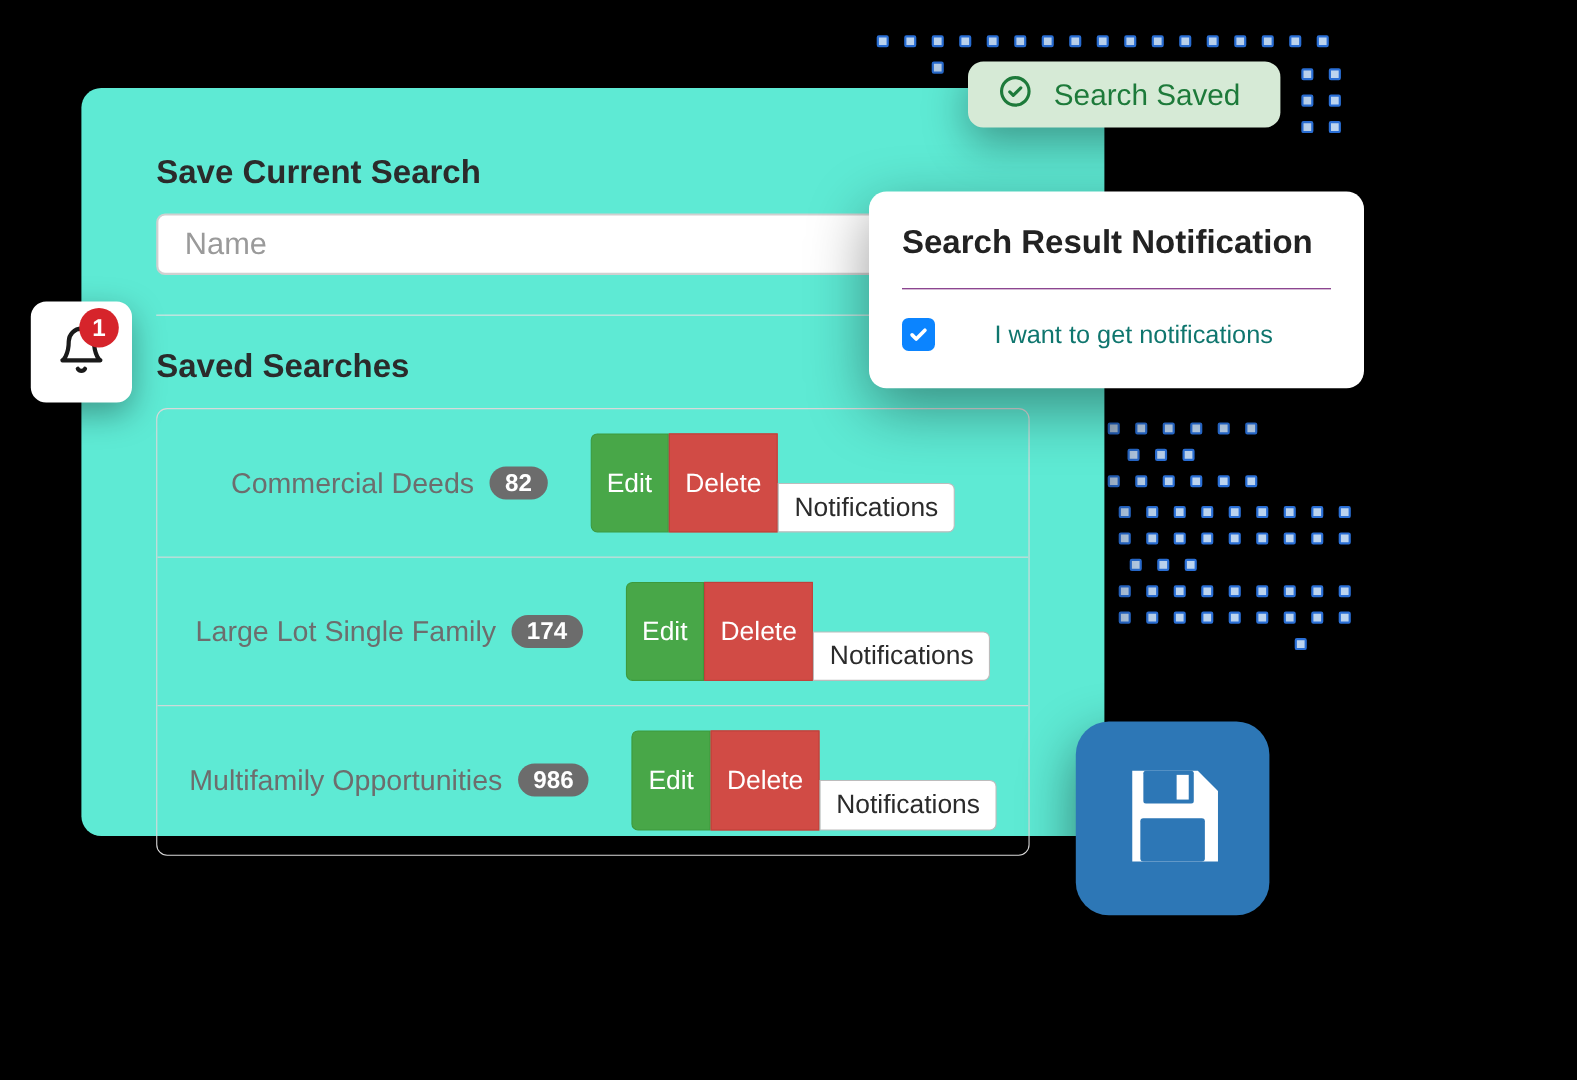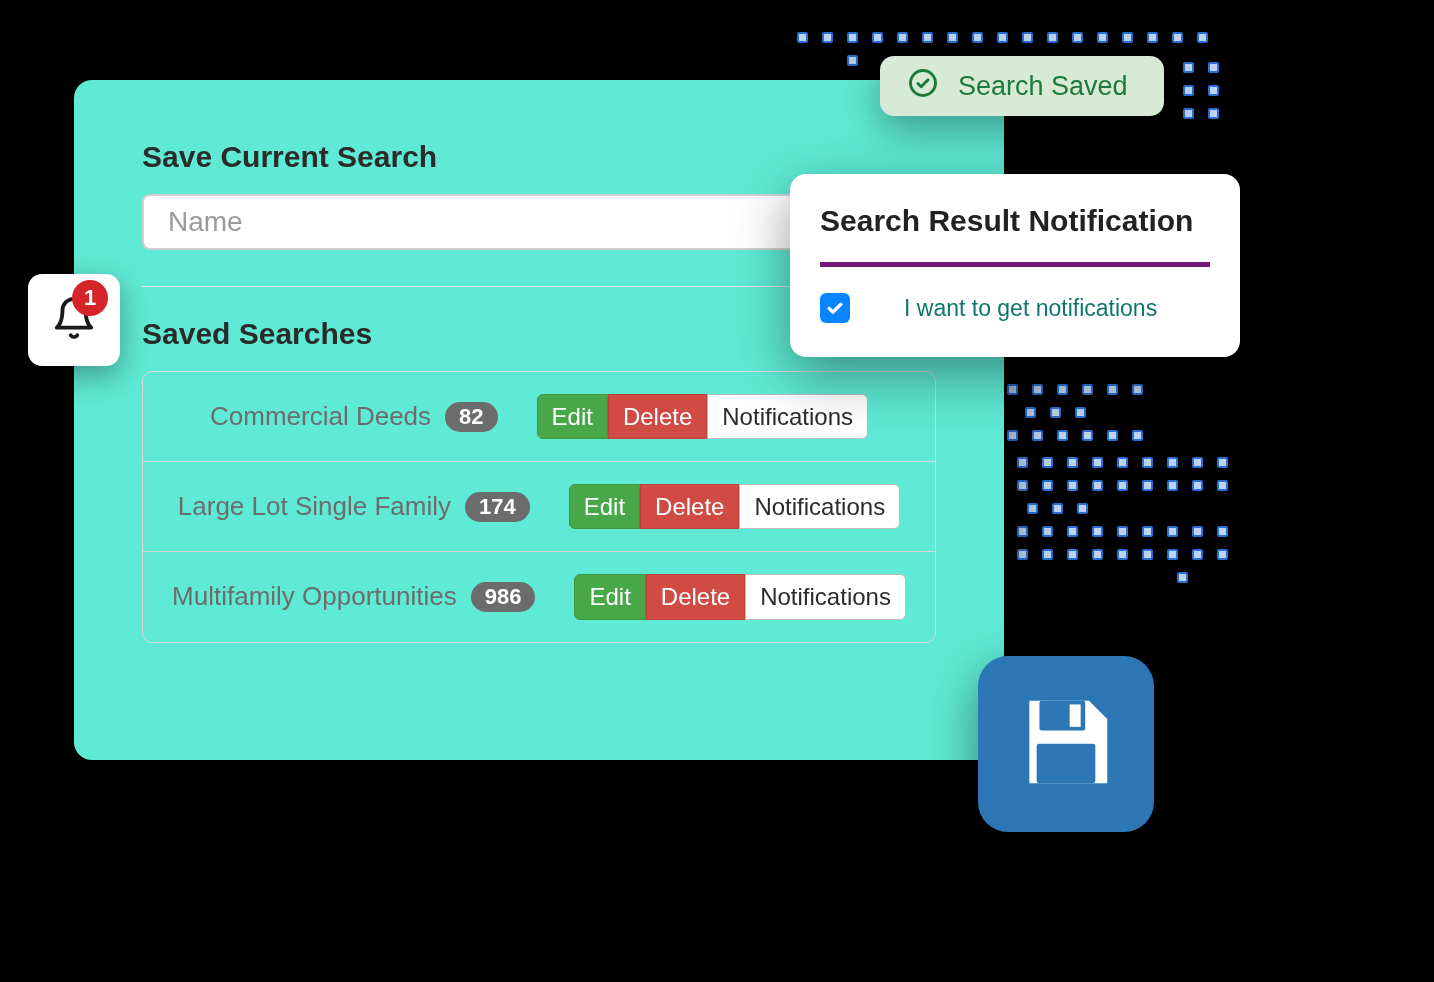--- a/index.html
+++ b/index.html
@@ -115,20 +115,21 @@
   .btn-delete {
     background: #d14b45;
     color: #fff;
     border-color: #c0403a;
   }
   .btn-notif {
     background: #fff;
     color: #2b2b2b;
     border: 1px solid #bcbcbc;
     border-radius: 0 6px 6px 0;
+    margin-top: 45px;
   }
 
   
   .bell-card {
     position: absolute;
     left: 28px;
     top: 274px;
     width: 92px;
     height: 92px;
     background: #fff;
@@ -182,21 +183,21 @@
     background: #fff;
     border-radius: 16px;
     box-shadow: 0 18px 55px rgba(0,0,0,0.4);
     padding: 30px 30px 34px 30px;
   }
   .notif-title {
     font-size: 30px;
     font-weight: 700;
     color: #222;
     padding-bottom: 24px;
-    border-bottom: 5px solid #701a75;
+    border-bottom: 1px solid #701a75;
     margin-bottom: 26px;
   }
   .notif-row {
     display: flex;
     align-items: center;
     gap: 54px;
     font-size: 23px;
     color: #0f766e;
   }
   .chk {

